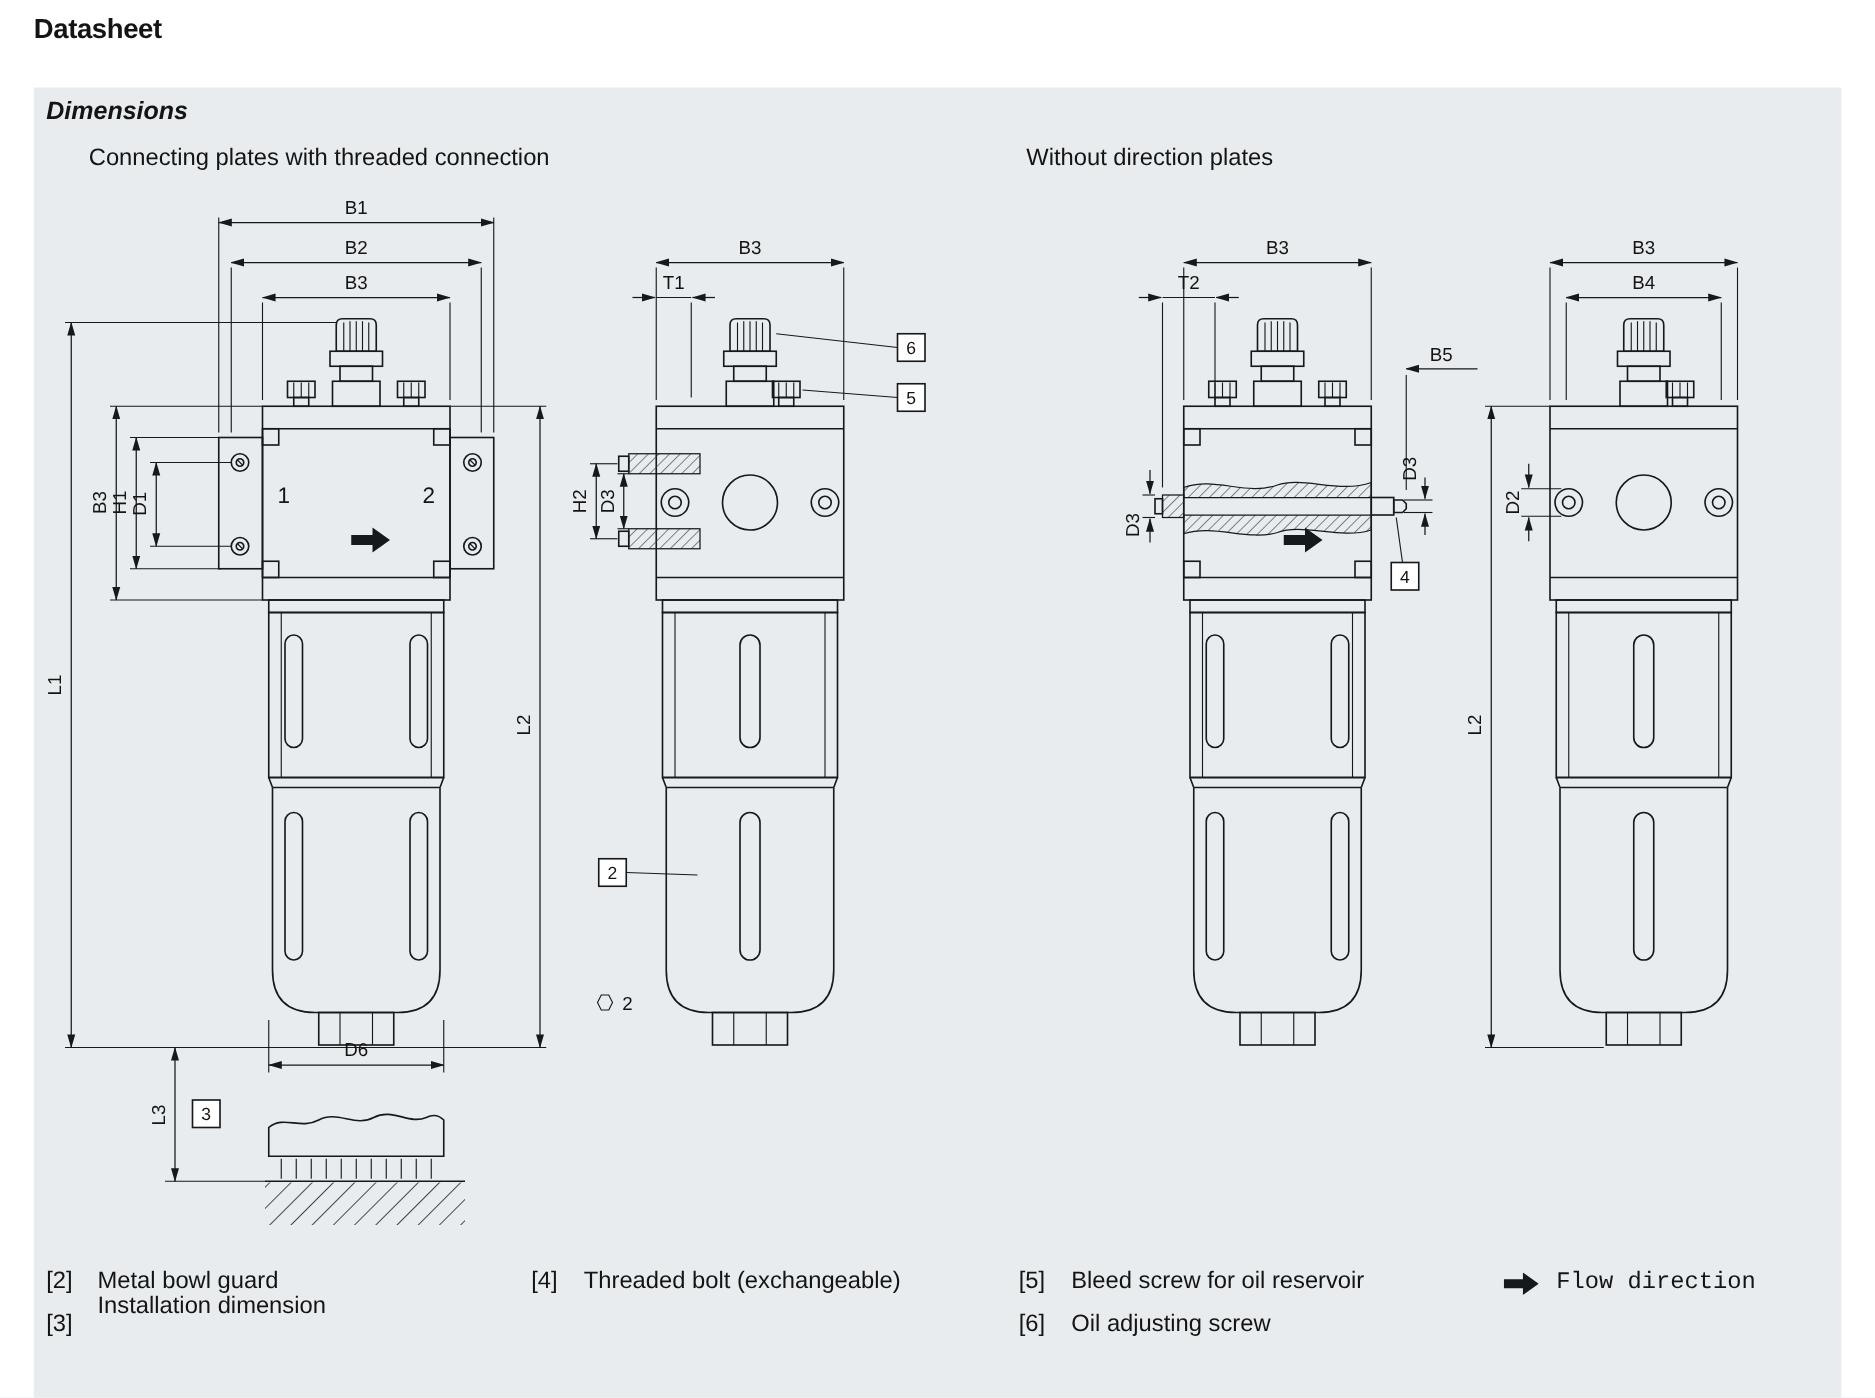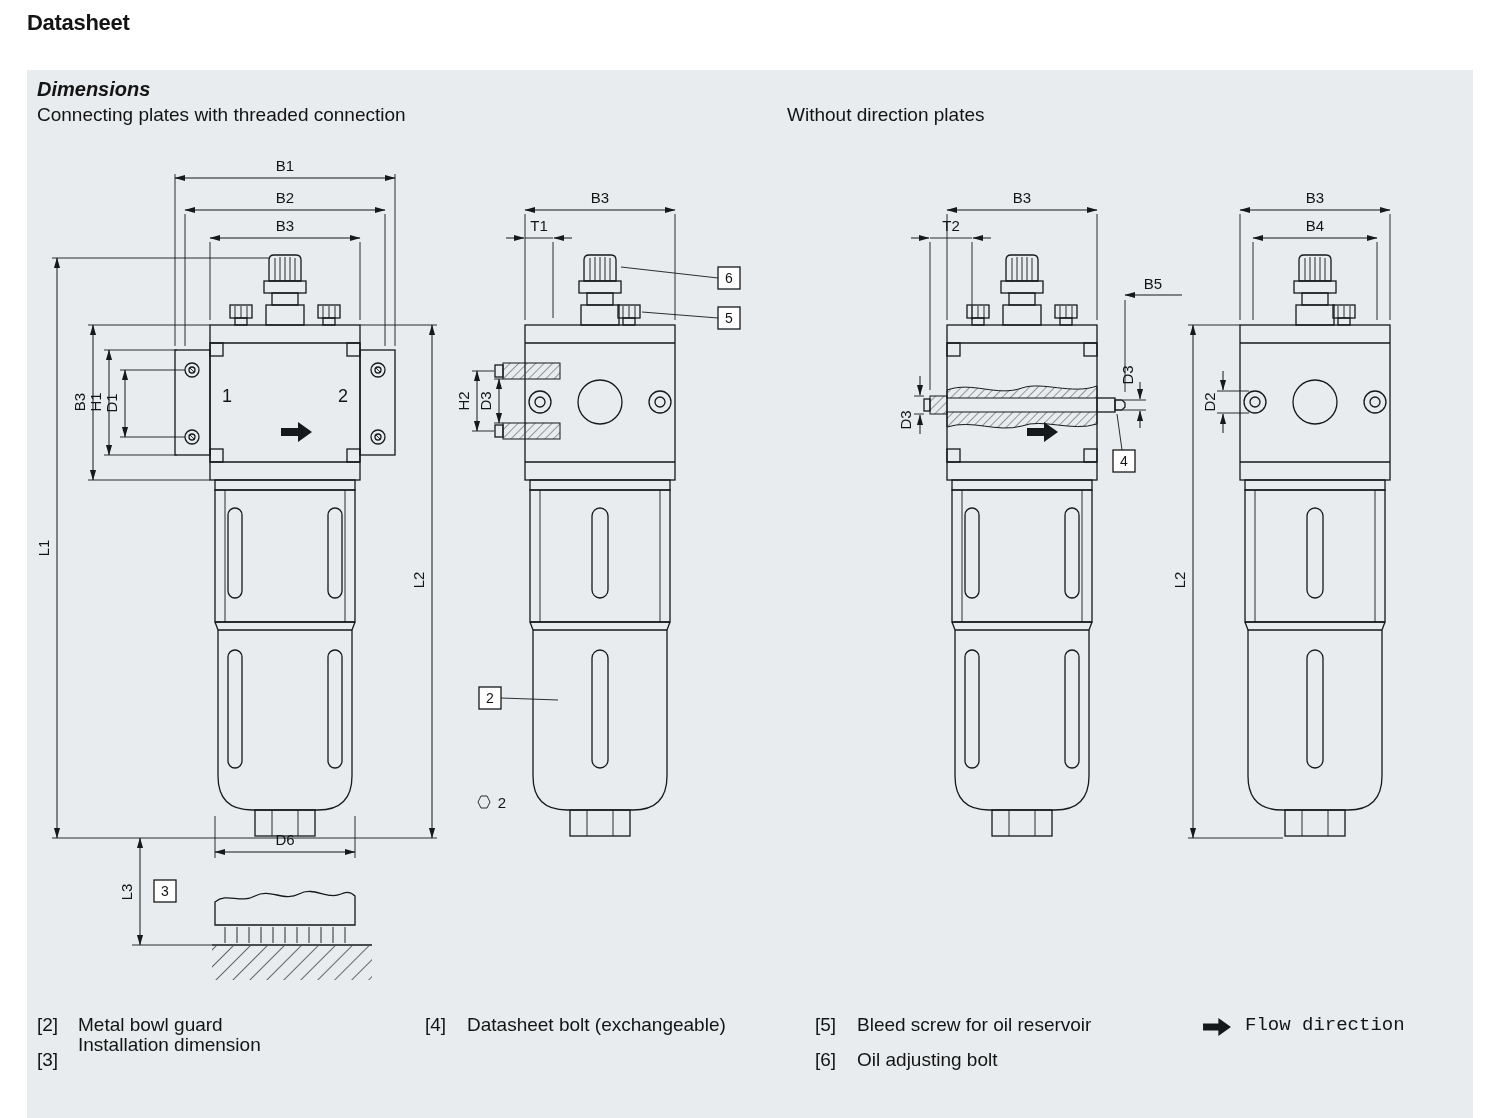--- a/index.html
+++ b/index.html
@@ -4,21 +4,21 @@
 <style>
   html,body{margin:0;padding:0;}
   body{
     width:1500px;height:1118px;position:relative;overflow:hidden;
     background:#ffffff;color:#141414;
     font-family:"Liberation Sans", sans-serif;
   }
   .title{position:absolute;left:27px;top:10px;font-size:22px;font-weight:bold;letter-spacing:-0.3px;}
   .panel{position:absolute;left:27px;top:70px;width:1446px;height:1048px;background:#e8ecee;}
   .heading{position:absolute;left:37px;top:78px;font-size:20px;font-weight:bold;font-style:italic;}
-  .subheading{position:absolute;top:104px;font-size:19px;}
+  .subheading{position:absolute;top:116px;font-size:19px;margin-left:34px;}
   .sub-left{left:37px;}
   .sub-right{left:787px;}
   .drawing{position:absolute;left:27px;top:150px;}
   svg{font-family:"Liberation Sans", sans-serif;}
   .o{fill:none;stroke:#16191b;stroke-width:1.3;}
   .e{fill:none;stroke:#16191b;stroke-width:0.9;}
   .d{fill:none;stroke:#16191b;stroke-width:1;}
   .k{fill:none;stroke:#16191b;stroke-width:0.9;}
   .h{fill:url(#hatch);stroke:#16191b;stroke-width:1;}
   .dt{font-size:15px;fill:#141414;}
@@ -336,23 +336,23 @@
     <text class="dt" transform="rotate(-90 1158 430)" x="1158" y="430" text-anchor="middle">L2</text>
   </g>
 </svg>
 
 <span class="legend-item" style="left:37px;top:1014px;">[2]</span>
 <span class="legend-item" style="left:78px;top:1014px;">Metal bowl guard</span>
 <span class="legend-item" style="left:37px;top:1049px;">[3]</span>
 <span class="legend-item" style="left:78px;top:1034px;">Installation dimension</span>
 
 <span class="legend-item" style="left:425px;top:1014px;">[4]</span>
-<span class="legend-item" style="left:467px;top:1014px;">Datasheet bolt (exchangeable)</span>
+<span class="legend-item" style="left:467px;top:1014px;">Threaded bolt (exchangeable)</span>
 
 <span class="legend-item" style="left:815px;top:1014px;">[5]</span>
 <span class="legend-item" style="left:857px;top:1014px;">Bleed screw for oil reservoir</span>
 <span class="legend-item" style="left:815px;top:1049px;">[6]</span>
-<span class="legend-item" style="left:857px;top:1049px;">Oil adjusting bolt</span>
+<span class="legend-item" style="left:857px;top:1049px;">Oil adjusting screw</span>
 
 <svg class="legend-icon" style="left:1203px;top:1018px;" width="28" height="18" viewBox="0 0 31 20">
   <path d="M0,6 L17,6 L17,0 L31,10 L17,20 L17,14 L0,14 Z" fill="#16191b"></path>
 </svg>
 <span class="legend-item" style="left:1245px;top:1014px;font-family:Liberation Mono, monospace;">Flow direction</span>
 
 </body></html>

